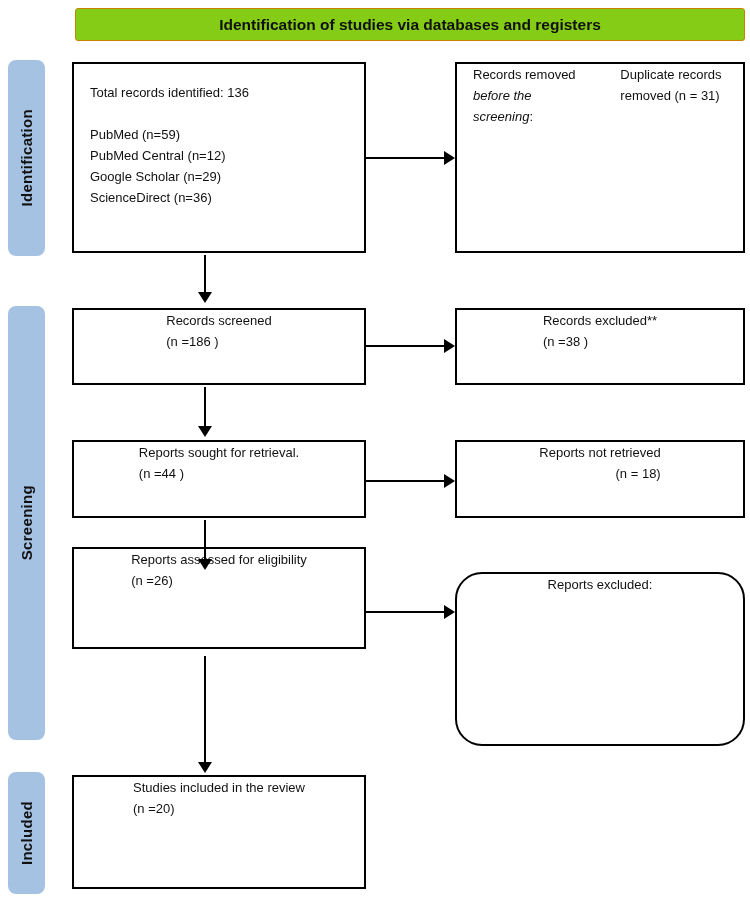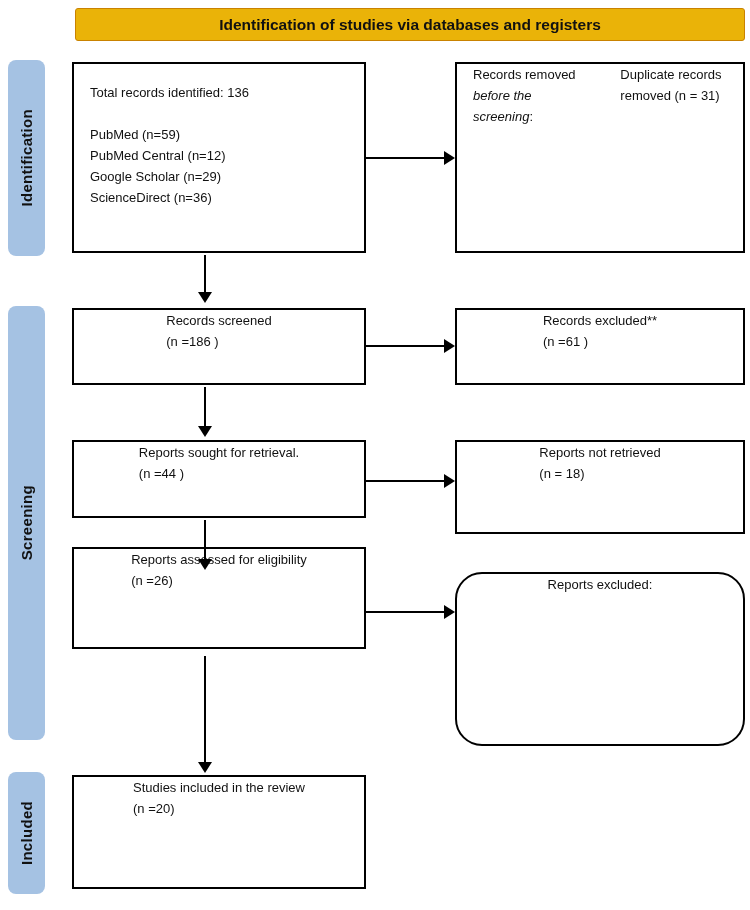--- a/index.html
+++ b/index.html
@@ -12,21 +12,21 @@
     font-family: "Liberation Sans", sans-serif;
     color: #111;
     overflow: hidden;
   }
 
   
   .banner {
     position: absolute;
     left: 75px; top: 8px;
     width: 670px; height: 33px;
-    background: #eab308;
+    background: #84cc16;
     border: 1px solid #C98200;
     border-radius: 3px;
     display: flex; align-items: center; justify-content: center;
     font-weight: bold;
     font-size: 15.5px;
   }
 
   
   .stage {
     position: absolute;
@@ -65,21 +65,21 @@
     justify-content: center;
   }
   .pre { white-space: pre-line; }
   .indent { padding-left: 28px; }
 
   #box-identified      { top: 62px;  height: 191px; padding: 18px 14px 0 16px; }
   #box-removed         { top: 62px;  height: 191px; padding: 0 16px; }
   #box-screened        { top: 308px; height: 77px;  padding: 0 16px; }
   #box-excluded        { top: 308px; height: 77px;  padding: 0 16px; }
   #box-sought          { top: 440px; height: 78px;  padding: 0 16px; }
-  #box-not-retrieved   { top: 440px; height: 94px;  padding: 0 16px; }
+  #box-not-retrieved   { top: 440px; height: 78px;  padding: 0 16px; text-align: right; }
   #box-assessed        { top: 547px; height: 102px;  padding: 0 16px; }
   #box-reports-excluded{ top: 572px; height: 174px; padding: 0 16px; border-radius: 27px; }
   #box-included        { top: 775px; height: 114px; padding: 0 16px; }
 
   #box-identified .sources { margin-top: 21px; }
 
   
   .vline {
     position: absolute;
     width: 2px;
@@ -138,21 +138,21 @@
   </div>
 
   <div class="fbox col-right vcenter" id="box-removed">
     <div><span>Records removed </span><i>before the screening</i><span>:</span></div>
     <div class="indent">Duplicate records removed  (n = 31)</div>
   </div>
 
   <div class="fbox col-left vcenter pre" id="box-screened">Records screened
 (n =186 )</div>
   <div class="fbox col-right vcenter pre" id="box-excluded">Records excluded**
-(n =61 )</div>
+(n =38 )</div>
 
   <div class="fbox col-left vcenter pre" id="box-sought">Reports sought for retrieval.
 (n =44 )</div>
   <div class="fbox col-right vcenter pre" id="box-not-retrieved">Reports not retrieved
 (n = 18)</div>
 
   <div class="fbox col-left vcenter pre" id="box-assessed">Reports assessed for eligibility
 (n =26)</div>
   <div class="fbox col-right vcenter" id="box-reports-excluded">
     <div>Reports excluded:</div>

